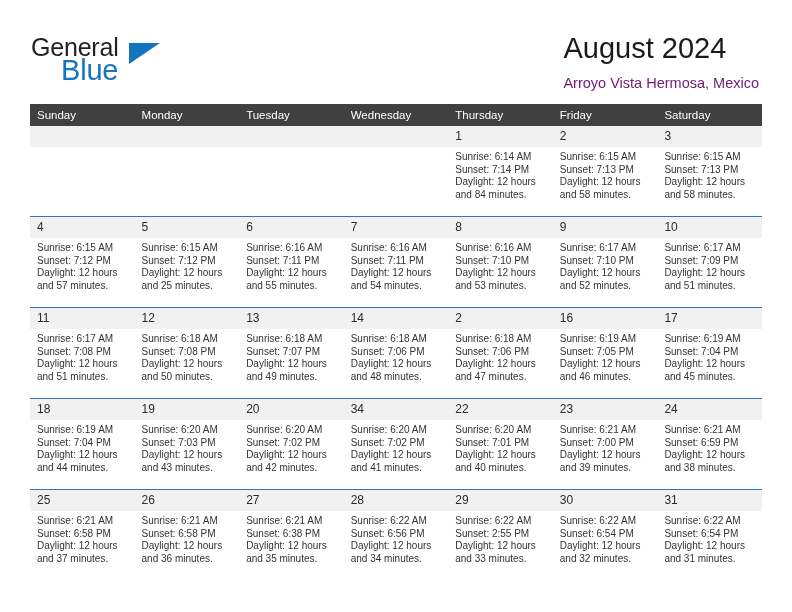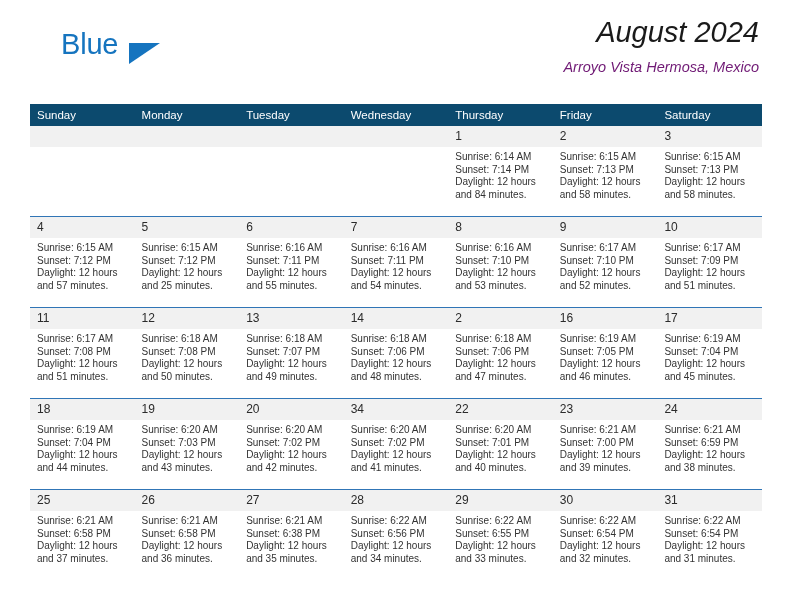--- a/index.html
+++ b/index.html
@@ -52,23 +52,22 @@
     top: 9px;
     width: 0;
     height: 0;
     border-left: 31px solid #1574bf;
     border-bottom: 21px solid transparent;
   }
 
   .title-block {
     position: absolute;
     right: 33px;
-    top: 14px;
-    text-align: right;
-    font-style: italic;
+    top: 30px;
+    text-align: left;
   }
   .cal-title {
     font-size: 29px;
     font-weight: normal;
     color: #1a1a1a;
     line-height: 36px;
     white-space: nowrap;
   }
   .cal-subtitle {
     font-size: 14.5px;
@@ -81,21 +80,21 @@
   
   .calendar {
     position: absolute;
     left: 30px;
     top: 104px;
     width: 732px;
     border-collapse: collapse;
     table-layout: fixed;
   }
   .calendar th {
-    background: #0c4a6e;
+    background: #404040;
     color: #ffffff;
     font-size: 11.5px;
     font-weight: normal;
     text-align: left;
     padding: 5px 0 5px 7px;
     height: 21px;
     line-height: 12px;
   }
   .calendar td {
     vertical-align: top;
@@ -133,20 +132,21 @@
   tbody tr:first-child td { border-top: none; }
 </style>
 </head>
 <body>
 
 <div class="page">
 
   <div class="top">
 
     <div class="logo">
+      <span class="logo-general">General</span>
       <span class="logo-tri"></span>
       <span class="logo-blue">Blue</span>
     </div>
 
     <div class="title-block">
       <div class="cal-title">August 2024</div>
       <div class="cal-subtitle">Arroyo Vista Hermosa, Mexico</div>
     </div>
 
   </div>
@@ -499,21 +499,21 @@
                 <div>Daylight: 12 hours</div>
                 <div>and 34 minutes.</div>
               </div>
             </div>
           </td>
           <td>
             <div class="cell-inner">
               <div class="daynum">29</div>
               <div class="details">
                 <div>Sunrise: 6:22 AM</div>
-                <div>Sunset: 6:55 PM</div>
+                <div>Sunset: 2:55 PM</div>
                 <div>Daylight: 12 hours</div>
                 <div>and 33 minutes.</div>
               </div>
             </div>
           </td>
           <td>
             <div class="cell-inner">
               <div class="daynum">30</div>
               <div class="details">
                 <div>Sunrise: 6:22 AM</div>

